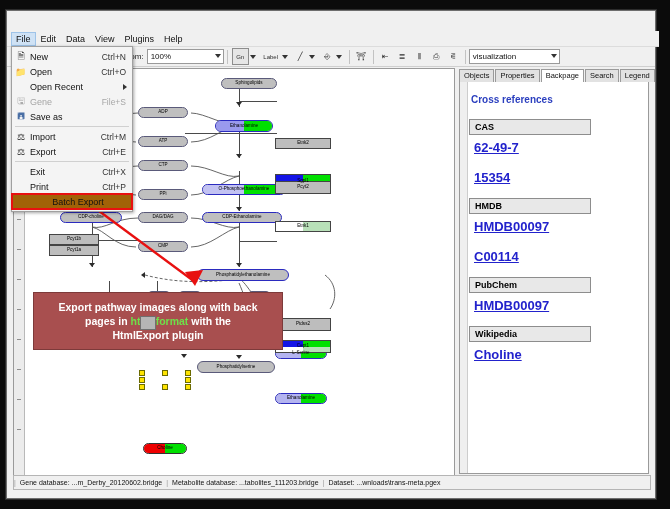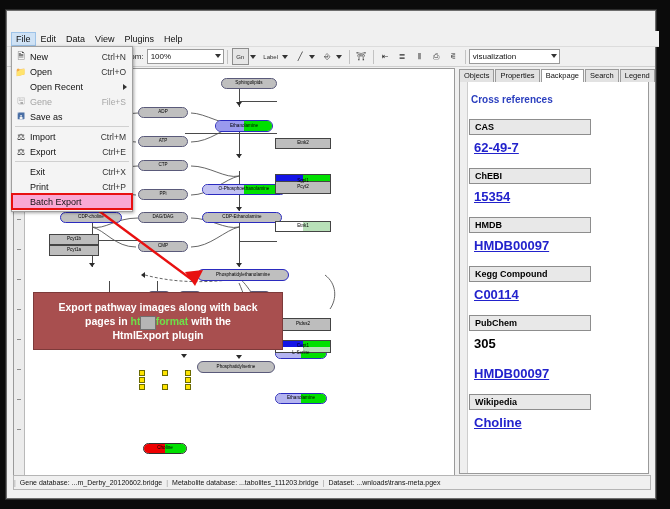--- a/index.html
+++ b/index.html
@@ -44,21 +44,21 @@
   .dropdown{position:absolute;left:4px;top:35px;width:120px;background:#f4f4f4;
     border:1px solid #a0a0a0;box-shadow:1px 1px 3px rgba(0,0,0,.35);z-index:40;padding:2px 0;}
   .dd-row{height:15px;display:flex;align-items:center;font-size:9px;color:#111;position:relative;}
   .dd-row .ico{width:18px;text-align:center;font-size:9px;}
   .dd-row .lbl{flex:1;}
   .dd-row .acc{font-size:8.5px;color:#333;padding-right:6px;}
   .dd-row.disabled .lbl,.dd-row.disabled .acc,.dd-row.disabled .ico{color:#a6a6a6;}
   .dd-row .sub{position:absolute;right:5px;top:5px;width:0;height:0;
     border-top:3px solid transparent;border-bottom:3px solid transparent;border-left:4px solid #333;}
   .dd-sep{height:1px;background:#d0d0d0;margin:2px 3px;}
-  .dd-row.highlight{outline:2px solid #e81010;outline-offset:-1px;background:#f9a8d4;}
+  .dd-row.highlight{outline:2px solid #e81010;outline-offset:-1px;background:#a16207;text-align:center;}
 
   
   .canvas-wrap{position:absolute;left:6px;top:57px;width:440px;height:406px;background:#fff;
     border:1px solid #9a9a9a;overflow:hidden;}
   .ruler-left{position:absolute;left:0;top:0;width:10px;height:100%;background:#ececec;border-right:1px solid #b9b9b9;}
   .tick{position:absolute;left:3px;width:4px;height:1px;background:#8e8e8e;}
   .canvas{position:absolute;left:11px;top:0;right:0;bottom:0;background:#fff;}
 
   
   .node{position:absolute;box-sizing:border-box;display:flex;align-items:center;justify-content:center;
@@ -422,31 +422,28 @@
         <div class="tab">Legend</div>
       </div>
       <div class="sp-body">
         <div class="sp-scroll"></div>
         <div class="sp-inner">
           <div class="xref-title">Cross references</div>
 
           <div class="xref-hdr">CAS</div>
           <div><a class="xref-val" href="#">62-49-7</a></div>
 
-          <div class="xref-hdr">ChEBI</div>
           <div><a class="xref-val" href="#">15354</a></div>
 
           <div class="xref-hdr">HMDB</div>
           <div><a class="xref-val" href="#">HMDB00097</a></div>
 
-          <div class="xref-hdr">Kegg Compound</div>
           <div><a class="xref-val" href="#">C00114</a></div>
 
           <div class="xref-hdr">PubChem</div>
-          <div><span class="xref-val plain">305</span></div>
 
           <div><a class="xref-val" href="#">HMDB00097</a></div>
 
           <div class="xref-hdr">Wikipedia</div>
           <div><a class="xref-val" href="#">Choline</a></div>
 
         </div>
       </div>
     </div>
 

